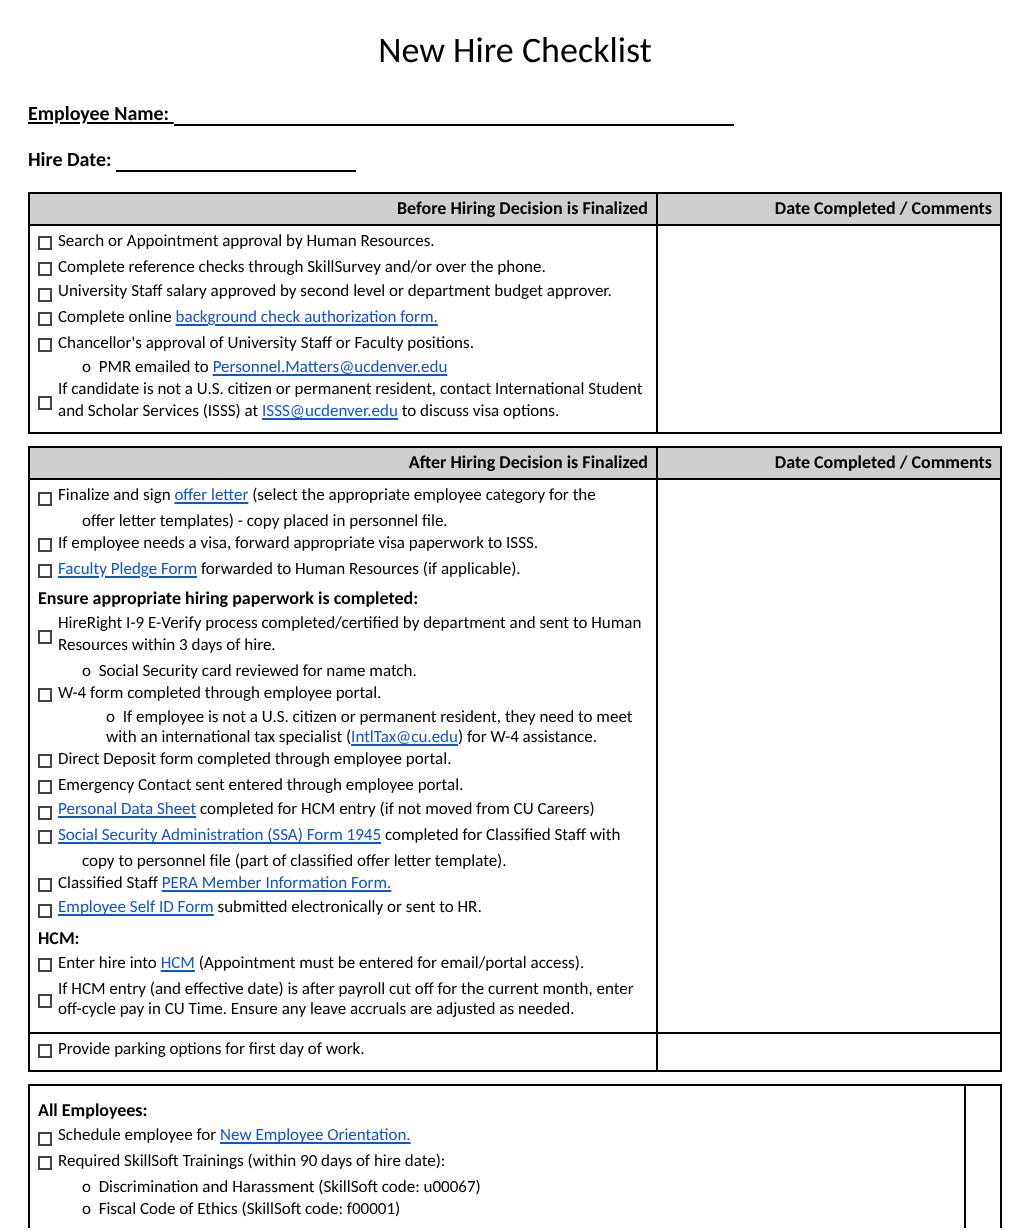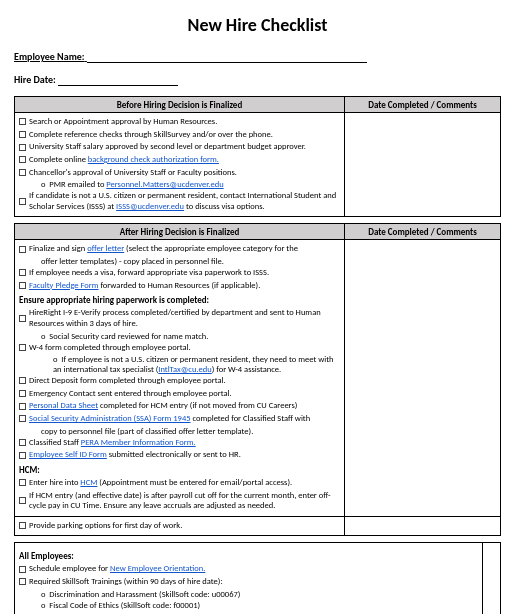--- a/index.html
+++ b/index.html
@@ -8,21 +8,21 @@
     font-size: 9px;
     margin: 0;
     padding: 10px 14px;
     background: #fff;
     color: #000;
     width: 515px;
   }
   h1 {
     text-align: center;
     font-size: 18px;
-    font-weight: bold;
+    font-weight: normal;
     margin: 4px 0 14px 0;
   }
   .field-row {
     margin-bottom: 10px;
     font-size: 10px;
     font-weight: bold;
     text-decoration: underline;
   }
   .underline {
     display: inline-block;
@@ -44,26 +44,26 @@
   }
   table.section {
     width: 100%;
     border-collapse: collapse;
     margin-top: 6px;
   }
   table.section th {
     background: #d0cece;
     border: 1px solid #000;
     font-size: 9px;
-    text-align: center;
+    text-align: right;
     padding: 2px 4px;
     font-weight: bold;
   }
   table.section th.col-comments {
-    width: 156px;
+    width: 172px;
   }
   table.section td {
     border: 1px solid #000;
     padding: 3px 4px;
     vertical-align: top;
     font-size: 8.5px;
   }
   .cb {
     display: inline-block;
     width: 7px;

